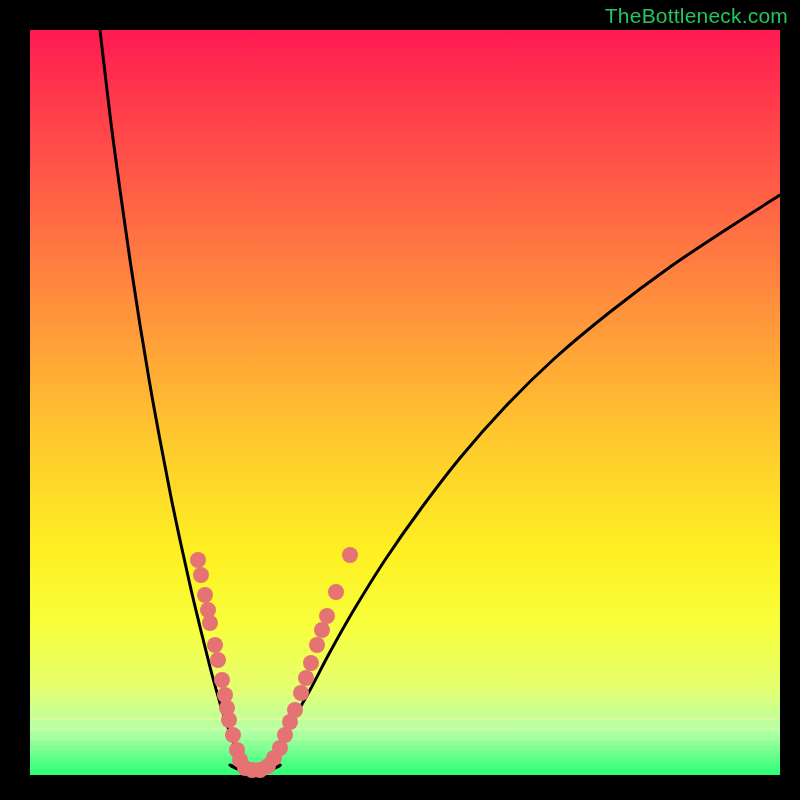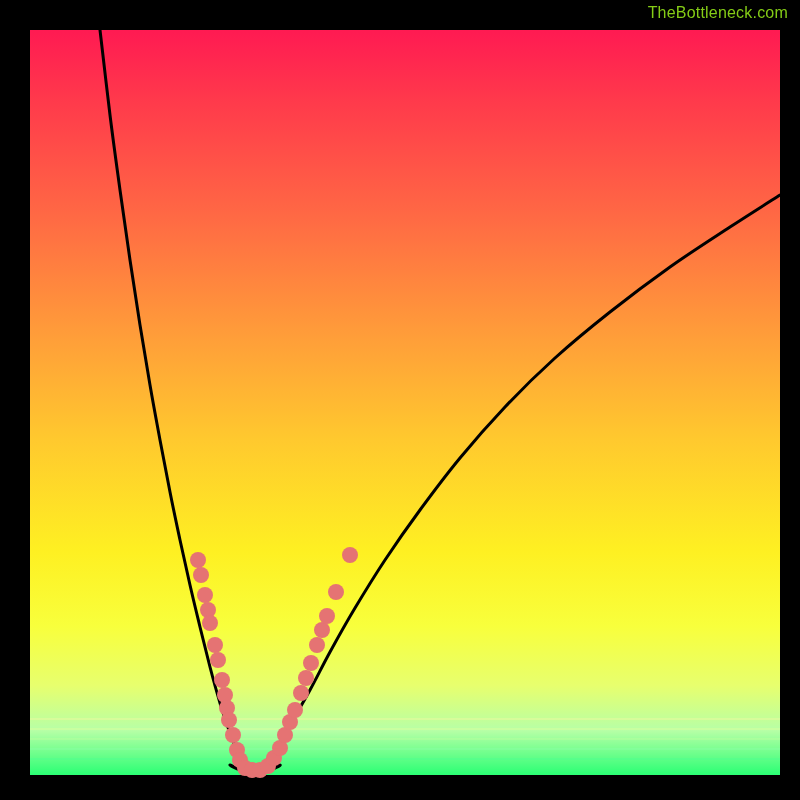--- a/index.html
+++ b/index.html
@@ -36,22 +36,22 @@
       #e7ff6e 88%,
       #b7ffa6 94%,
       #2bff74 100%
     );
     overflow: visible;
   }
   .watermark {
     position: absolute;
     top: 4px;
     right: 12px;
-    color: #84cc16;
-    font-size: 16px;
+    color: #22c55e;
+    font-size: 21px;
     font-weight: 500;
     letter-spacing: 0.2px;
   }
   svg.curve-layer {
     position: absolute;
     left: 0; top: 0;
     width: 750px; height: 745px;
     overflow: visible;
   }
   

